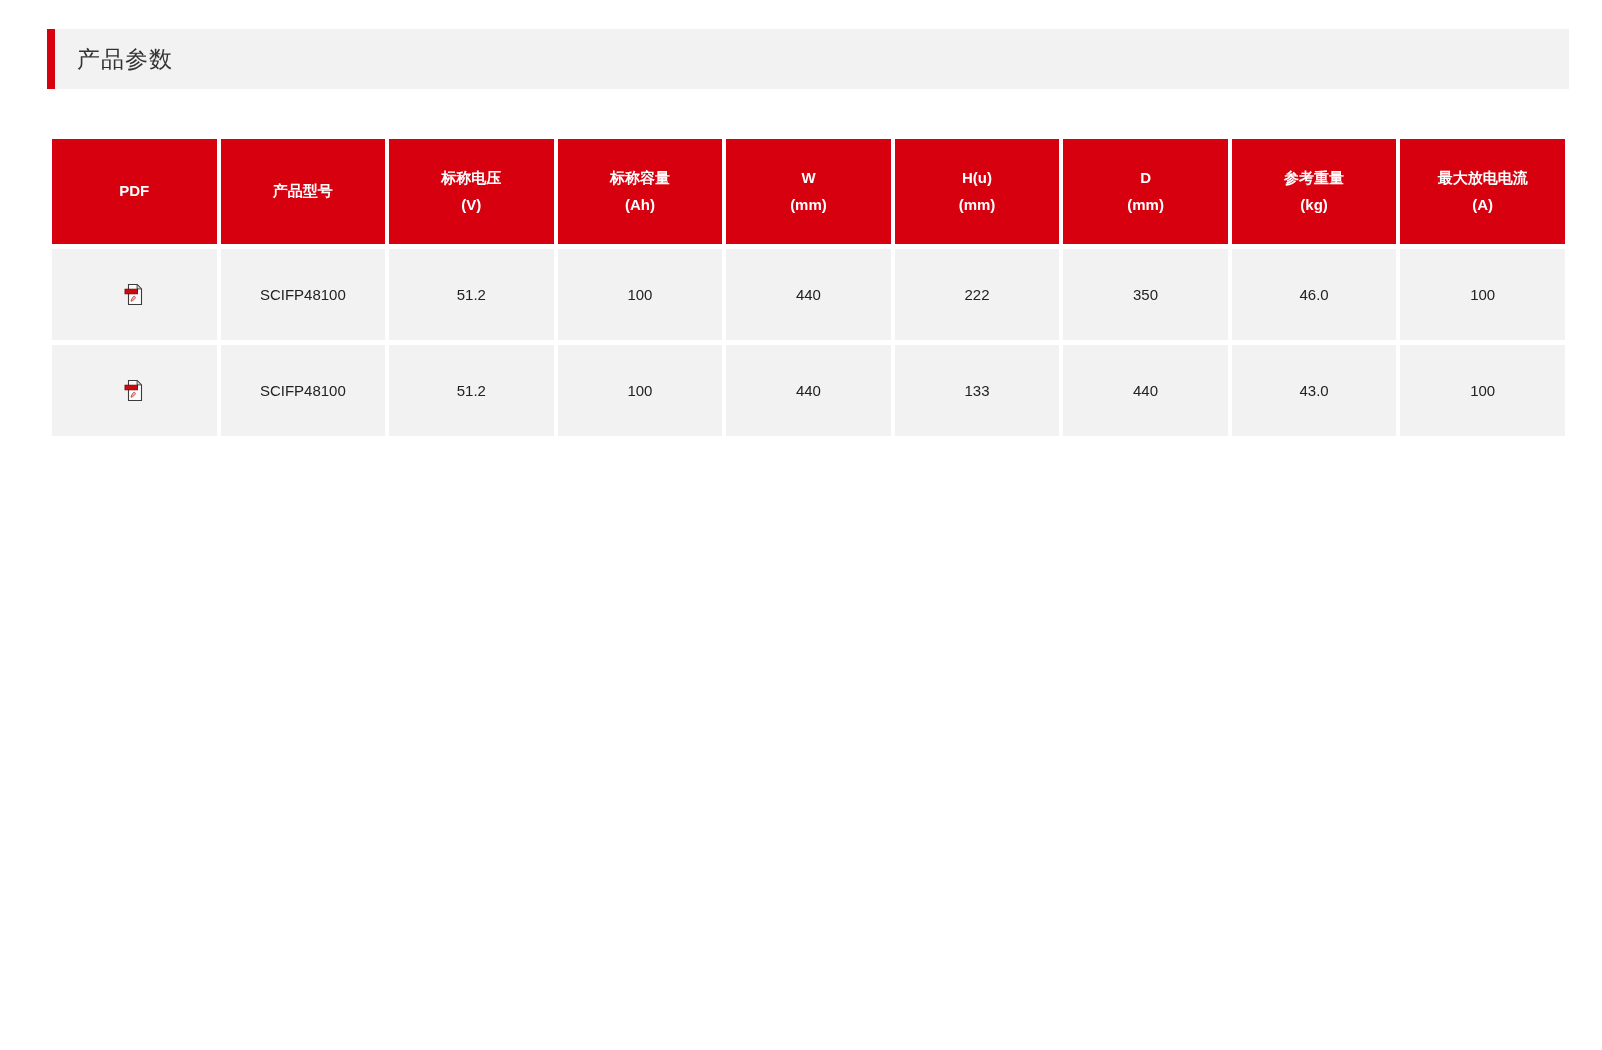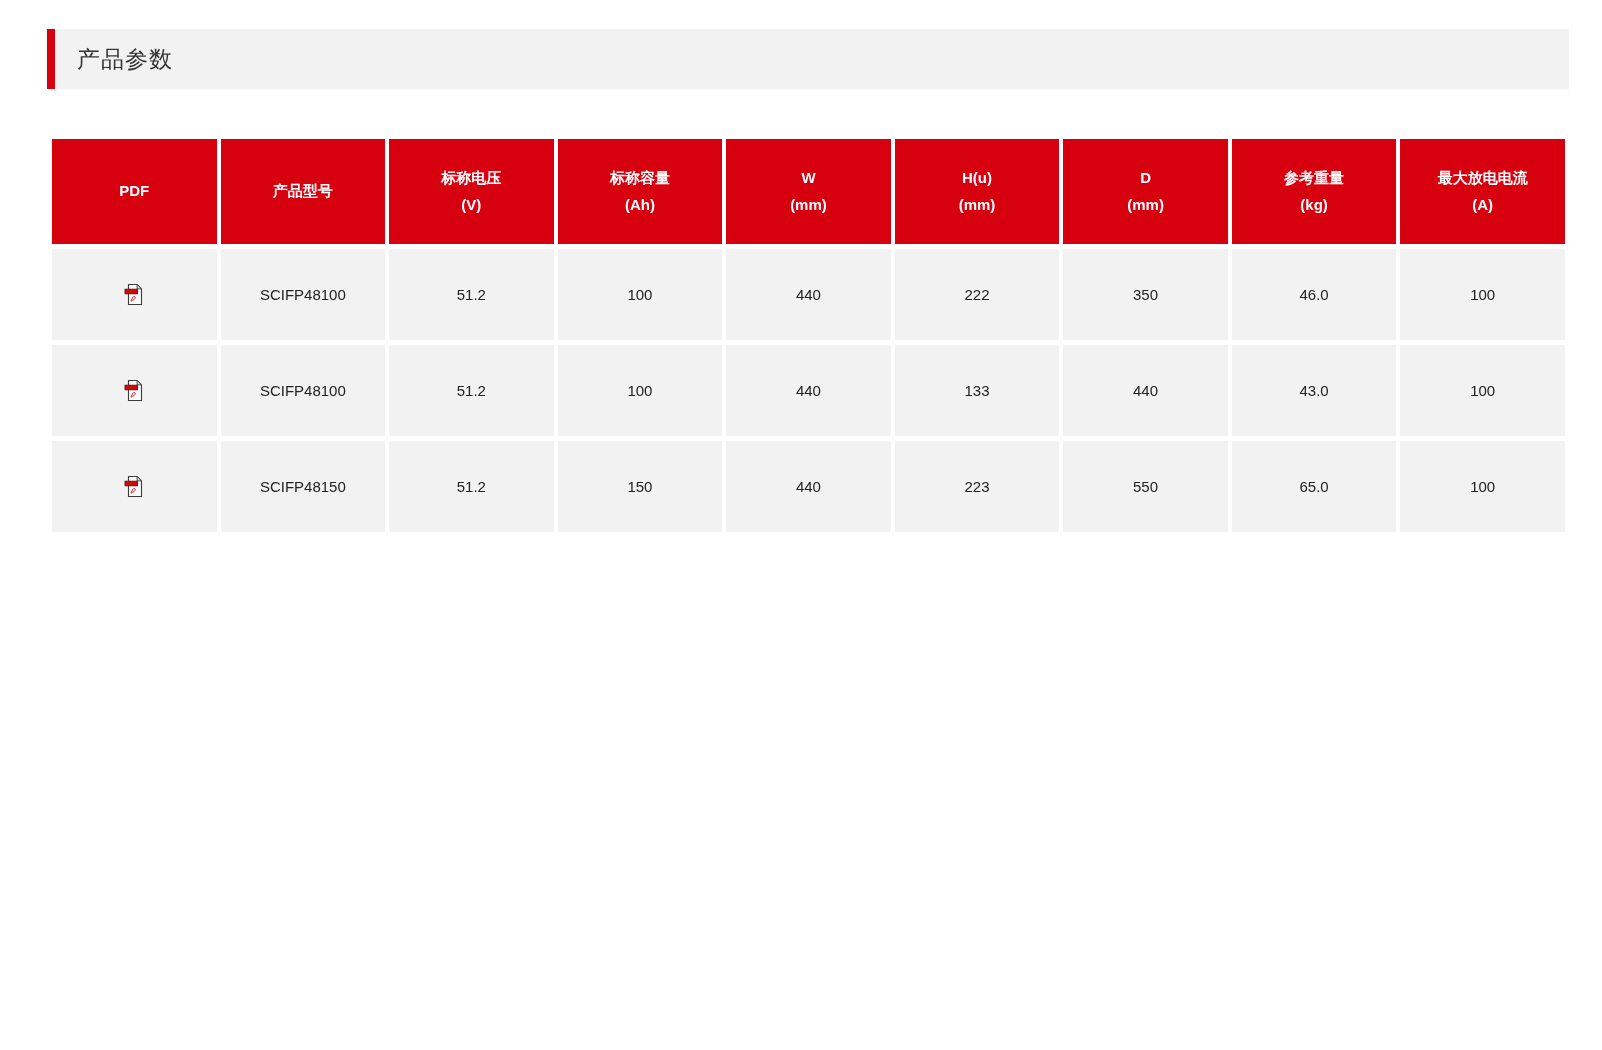--- a/index.html
+++ b/index.html
@@ -125,35 +125,15 @@
 </td>
           <td>SCIFP48100</td>
           <td>51.2</td>
           <td>100</td>
           <td>440</td>
           <td>133</td>
           <td>440</td>
           <td>43.0</td>
           <td>100</td>
         </tr>
-        <tr>
-          <td>
-  <a class="pdf-link" href="#">
-    <svg width="20" height="23" viewBox="0 0 20 23" aria-hidden="true">
-      <path d="M4.5 1.5 h8.6 l4.4 4.4 v15.6 h-13 z" fill="#fbfbfb" stroke="#3c3c3c" stroke-width="1.1"></path>
-      <path d="M13.1 1.5 v4.4 h4.4 z" fill="#e0e0e0" stroke="#3c3c3c" stroke-width="0.9"></path>
-      <rect x="1" y="6.2" width="12.5" height="4.6" fill="#cf0a0a" stroke="#6b0b0b" stroke-width="0.9"></rect>
-      <path d="M7 18.2 c1.2 -4.2 3 -5.6 4 -4.5 c1 1.1 -0.7 3.4 -4 4.5 z" fill="#f3b8b8" stroke="#c4453f" stroke-width="0.9"></path>
-    </svg>
-  </a>
-</td>
-          <td>SCIFP48150</td>
-          <td>51.2</td>
-          <td>150</td>
-          <td>440</td>
-          <td>223</td>
-          <td>550</td>
-          <td>65.0</td>
-          <td>100</td>
-        </tr>
       </tbody>
   </table>
 </div>
 
 </body></html>

